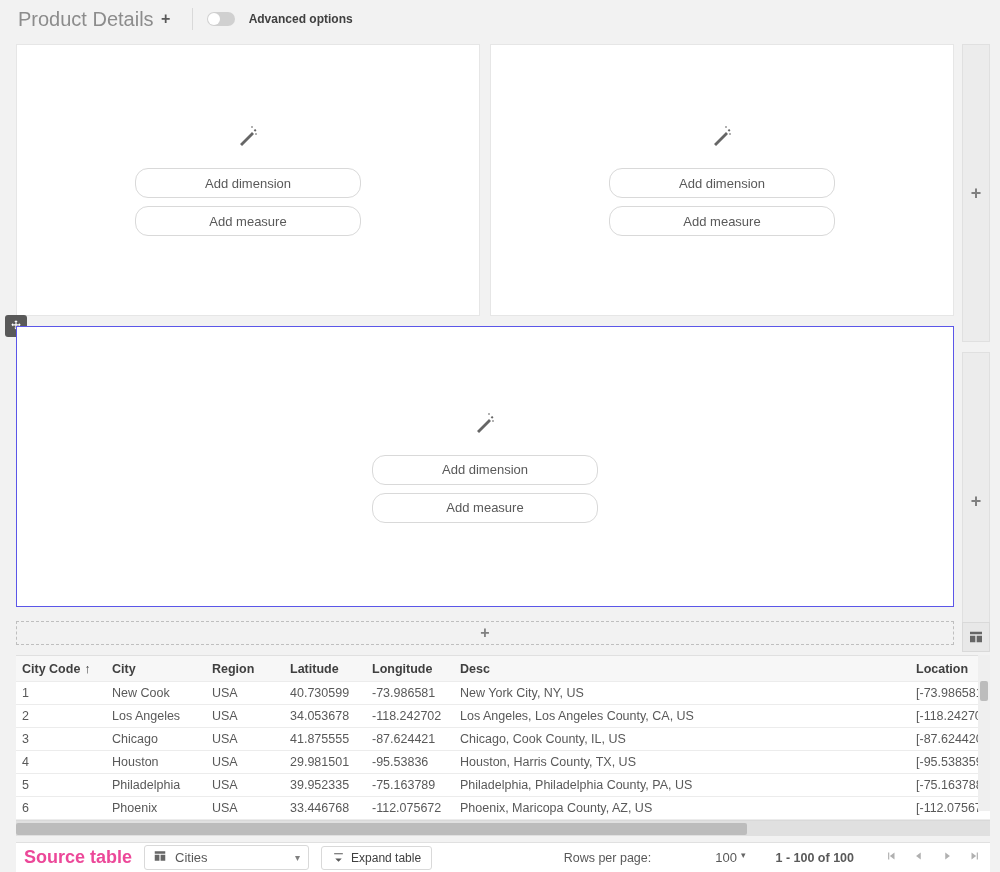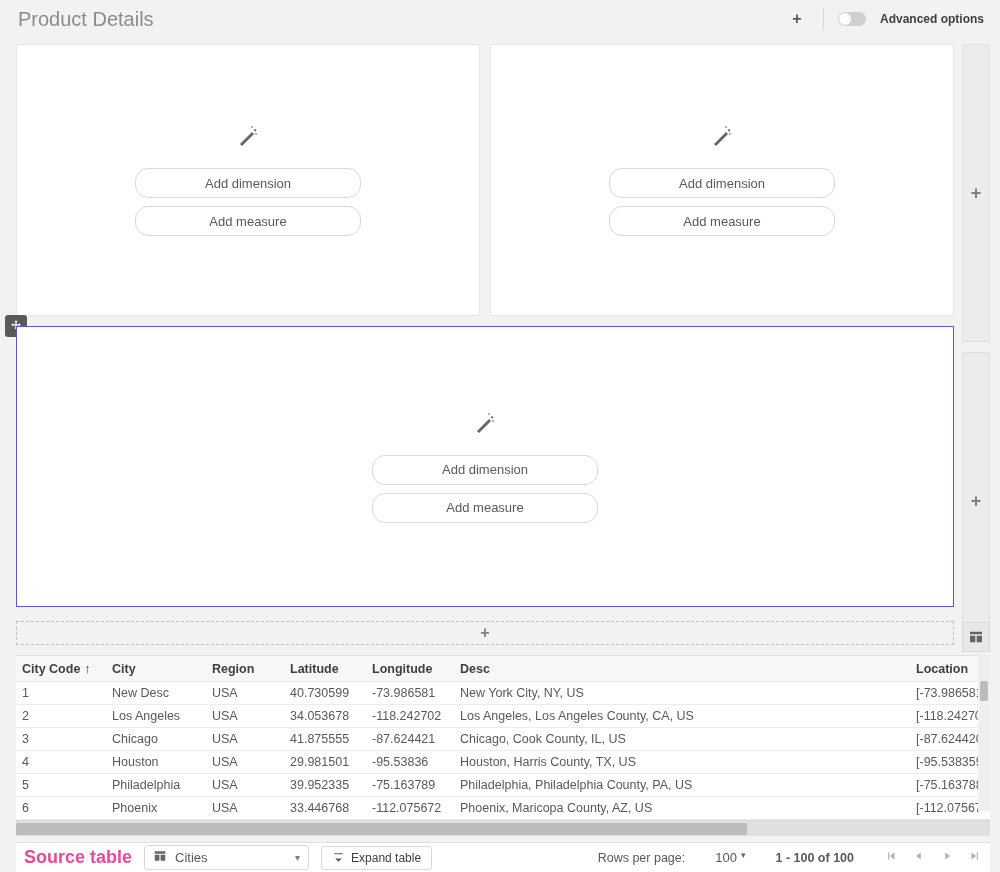--- a/index.html
+++ b/index.html
@@ -9,23 +9,22 @@
   color: #595959;
   font-size: 13px;
   width: 1000px;
   height: 872px;
   overflow: hidden;
   position: relative;
 }
 .header {
   height: 38px;
   display: flex;
-  justify-content: space-between;
   align-items: center;
-  padding: 0 16px 0 18px;
+  padding: 0 0 0 18px;
 }
 .page-title {
   font-size: 20px;
   font-weight: 400;
   color: #8c8c8c;
 }
 .header-right {
   display: flex;
   align-items: center;
   gap: 14px;
@@ -155,21 +154,21 @@
 .source-dd .tblicon svg { width:14px; height:14px; fill:#666; }
 .source-dd .caret { margin-left:auto; font-size:10px; color:#808080; }
 .expand-btn {
   display:flex; align-items:flex-start; gap:6px;
   border:1px solid #d9d9d9; padding:4px 10px; border-radius:3px;
   background:#fff; cursor:pointer; font-size:12px; color:#404040;
 }
 .expand-btn svg { width:13px; height:13px; fill:#595959; transform:rotate(180deg); }
 .footer-right { display:flex; align-items:center; gap:30px; }
 .rpp-label { font-size:12.5px; color:#595959; }
-.rpp-dd { display:flex; align-items:flex-start; gap:4px; cursor:pointer; }
+.rpp-dd { display:flex; align-items:flex-start; gap:4px; cursor:pointer;margin-left:34px; }
 .rpp-dd .caret { font-size:9px; color:#666; }
 .range { font-size:12.5px;font-weight:bold; }
 .pager { display:flex; align-items:center; gap:14px; }
 .pager span { cursor:pointer; color:#b0b0b0; }
 .pager span svg { width:14px; height:14px; fill:#b0b0b0; }
 </style>
 </head>
 <body>
 
 <div class="header">
@@ -262,21 +261,21 @@
         <th>Region</th>
         <th>Latitude</th>
         <th>Longitude</th>
         <th>Desc</th>
         <th>Location</th>
       </tr>
     </thead>
     <tbody id="tbody">
         <tr>
           <td>1</td>
-          <td>New Desc</td>
+          <td>New Cook</td>
           <td>USA</td>
           <td>40.730599</td>
           <td>-73.986581</td>
           <td>New York City, NY, US</td>
           <td>[-73.986581</td>
         </tr>
         <tr>
           <td>2</td>
           <td>Los Angeles</td>
           <td>USA</td>

